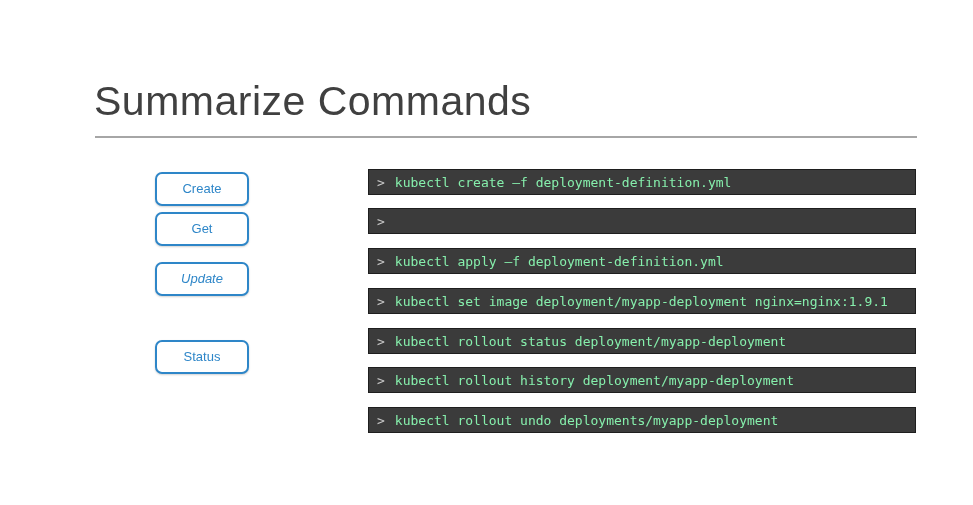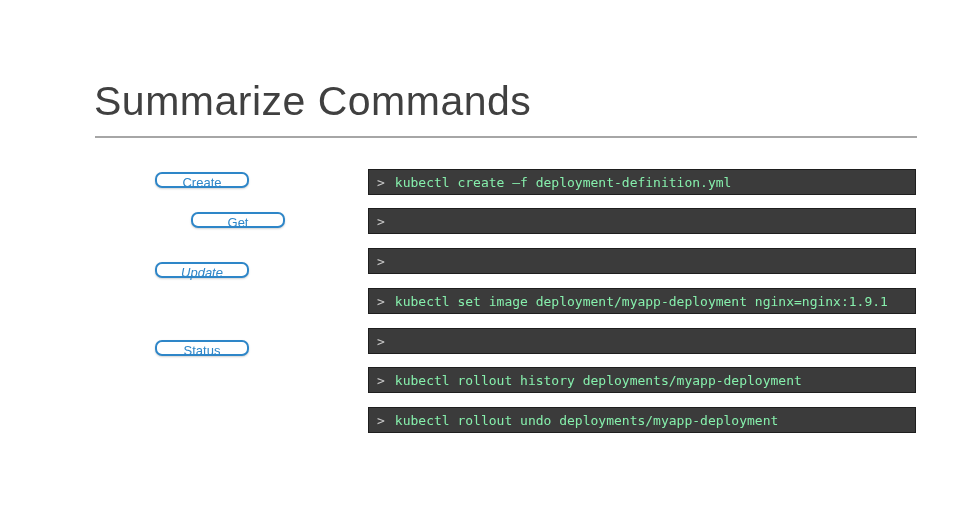--- a/index.html
+++ b/index.html
@@ -30,37 +30,37 @@
     left: 95px;
     top: 136px;
     width: 822px;
     height: 2px;
     background: #a6a6a6;
   }
   .cmd-button {
     position: absolute;
     left: 155px;
     width: 94px;
-    height: 16px;
+    height: 34px;
     box-sizing: border-box;
     background: #ffffff;
     border: 2px solid #2e86c8;
     border-radius: 7px;
     color: #2e86c8;
     font-size: 13px;
     font-weight: 400;
     text-align: center;
     line-height: 18px;
     box-shadow: 0 1px 2px rgba(0,0,0,0.18);
     cursor: pointer;
     padding: 0;
     font-family: "Liberation Sans", sans-serif;
   }
   #btn-create   { top: 172px; }
-  #btn-get      { top: 212px; margin-left: 36px; }
+  #btn-get      { top: 212px; }
   #btn-update   { top: 262px; font-style: italic; }
   #btn-status   { top: 340px; }
   #btn-rollback { top: 405px; }
 
   .term-bar {
     position: absolute;
     left: 368px;
     width: 548px;
     height: 26px;
     box-sizing: border-box;
@@ -113,34 +113,36 @@
     <span class="term-prompt">&gt;</span>
     <span class="term-text">kubectl create –f deployment-definition.yml</span>
   </div>
 
   <div class="term-bar" id="bar-1">
     <span class="term-prompt">&gt;</span>
   </div>
 
   <div class="term-bar" id="bar-2">
     <span class="term-prompt">&gt;</span>
+    <span class="term-text">kubectl apply –f deployment-definition.yml</span>
   </div>
 
   <div class="term-bar" id="bar-3">
     <span class="term-prompt">&gt;</span>
     <span class="term-text">kubectl set image deployment/myapp-deployment nginx=nginx:1.9.1</span>
   </div>
 
   <div class="term-bar" id="bar-4">
     <span class="term-prompt">&gt;</span>
+    <span class="term-text">kubectl rollout status deployment/myapp-deployment</span>
   </div>
 
   <div class="term-bar" id="bar-5">
     <span class="term-prompt">&gt;</span>
-    <span class="term-text">kubectl rollout history deployments/myapp-deployment</span>
+    <span class="term-text">kubectl rollout history deployment/myapp-deployment</span>
   </div>
 
   <div class="term-bar" id="bar-6">
     <span class="term-prompt">&gt;</span>
     <span class="term-text">kubectl rollout undo deployments/myapp-deployment</span>
   </div>
 
 </div>
 
 </body></html>

